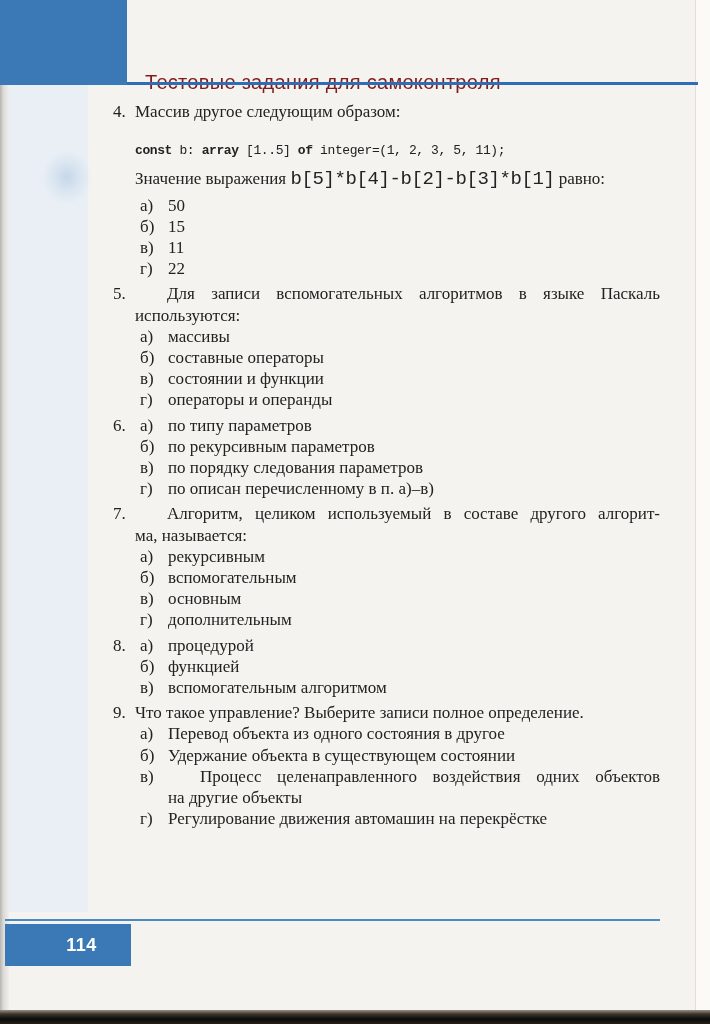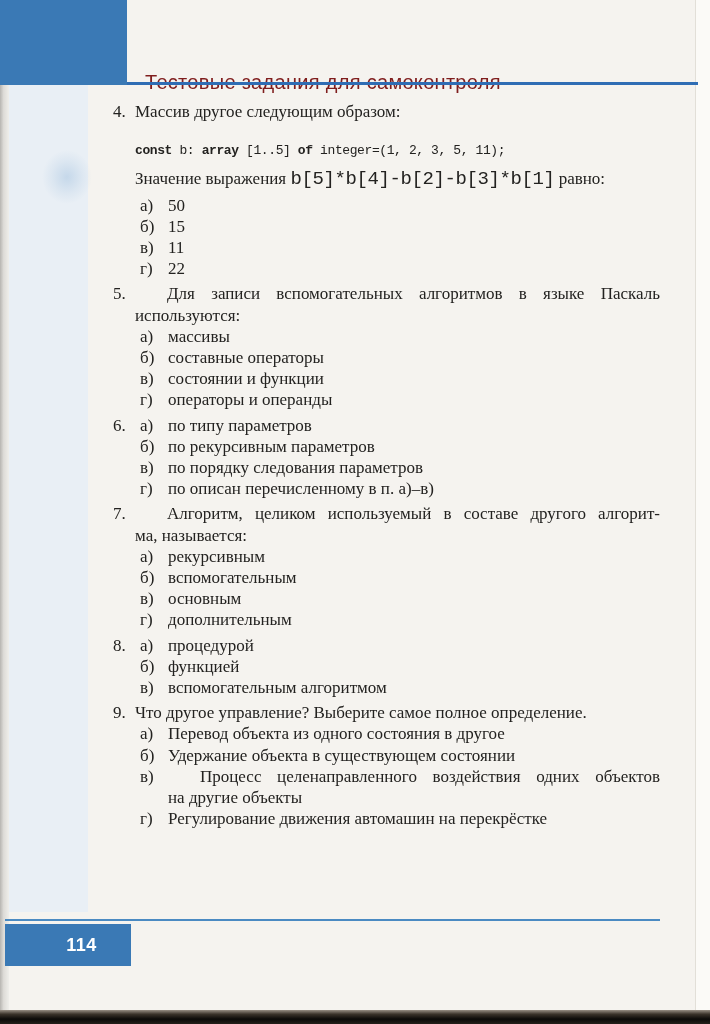--- a/index.html
+++ b/index.html
@@ -224,21 +224,21 @@
             <span class="olet">в)</span>
             <span class="otext">вспомогательным алгоритмом</span>
           </div>
       </div>
     </div>
   </div>
 
   <div class="q">
     <div class="qnum">9.</div>
     <div class="qbody">
-      <div>Что другое управление? Выберите самое полное определение.</div>
+      <div>Что такое управление? Выберите записи полное определение.</div>
       <div class="opts">
         <div class="opt">
             <span class="olet">а)</span>
             <span class="otext">Перевод объекта из одного состояния в другое</span>
           </div>
         <div class="opt">
             <span class="olet">б)</span>
             <span class="otext">Удержание объекта в существующем состоянии</span>
           </div>
         <div class="opt">

